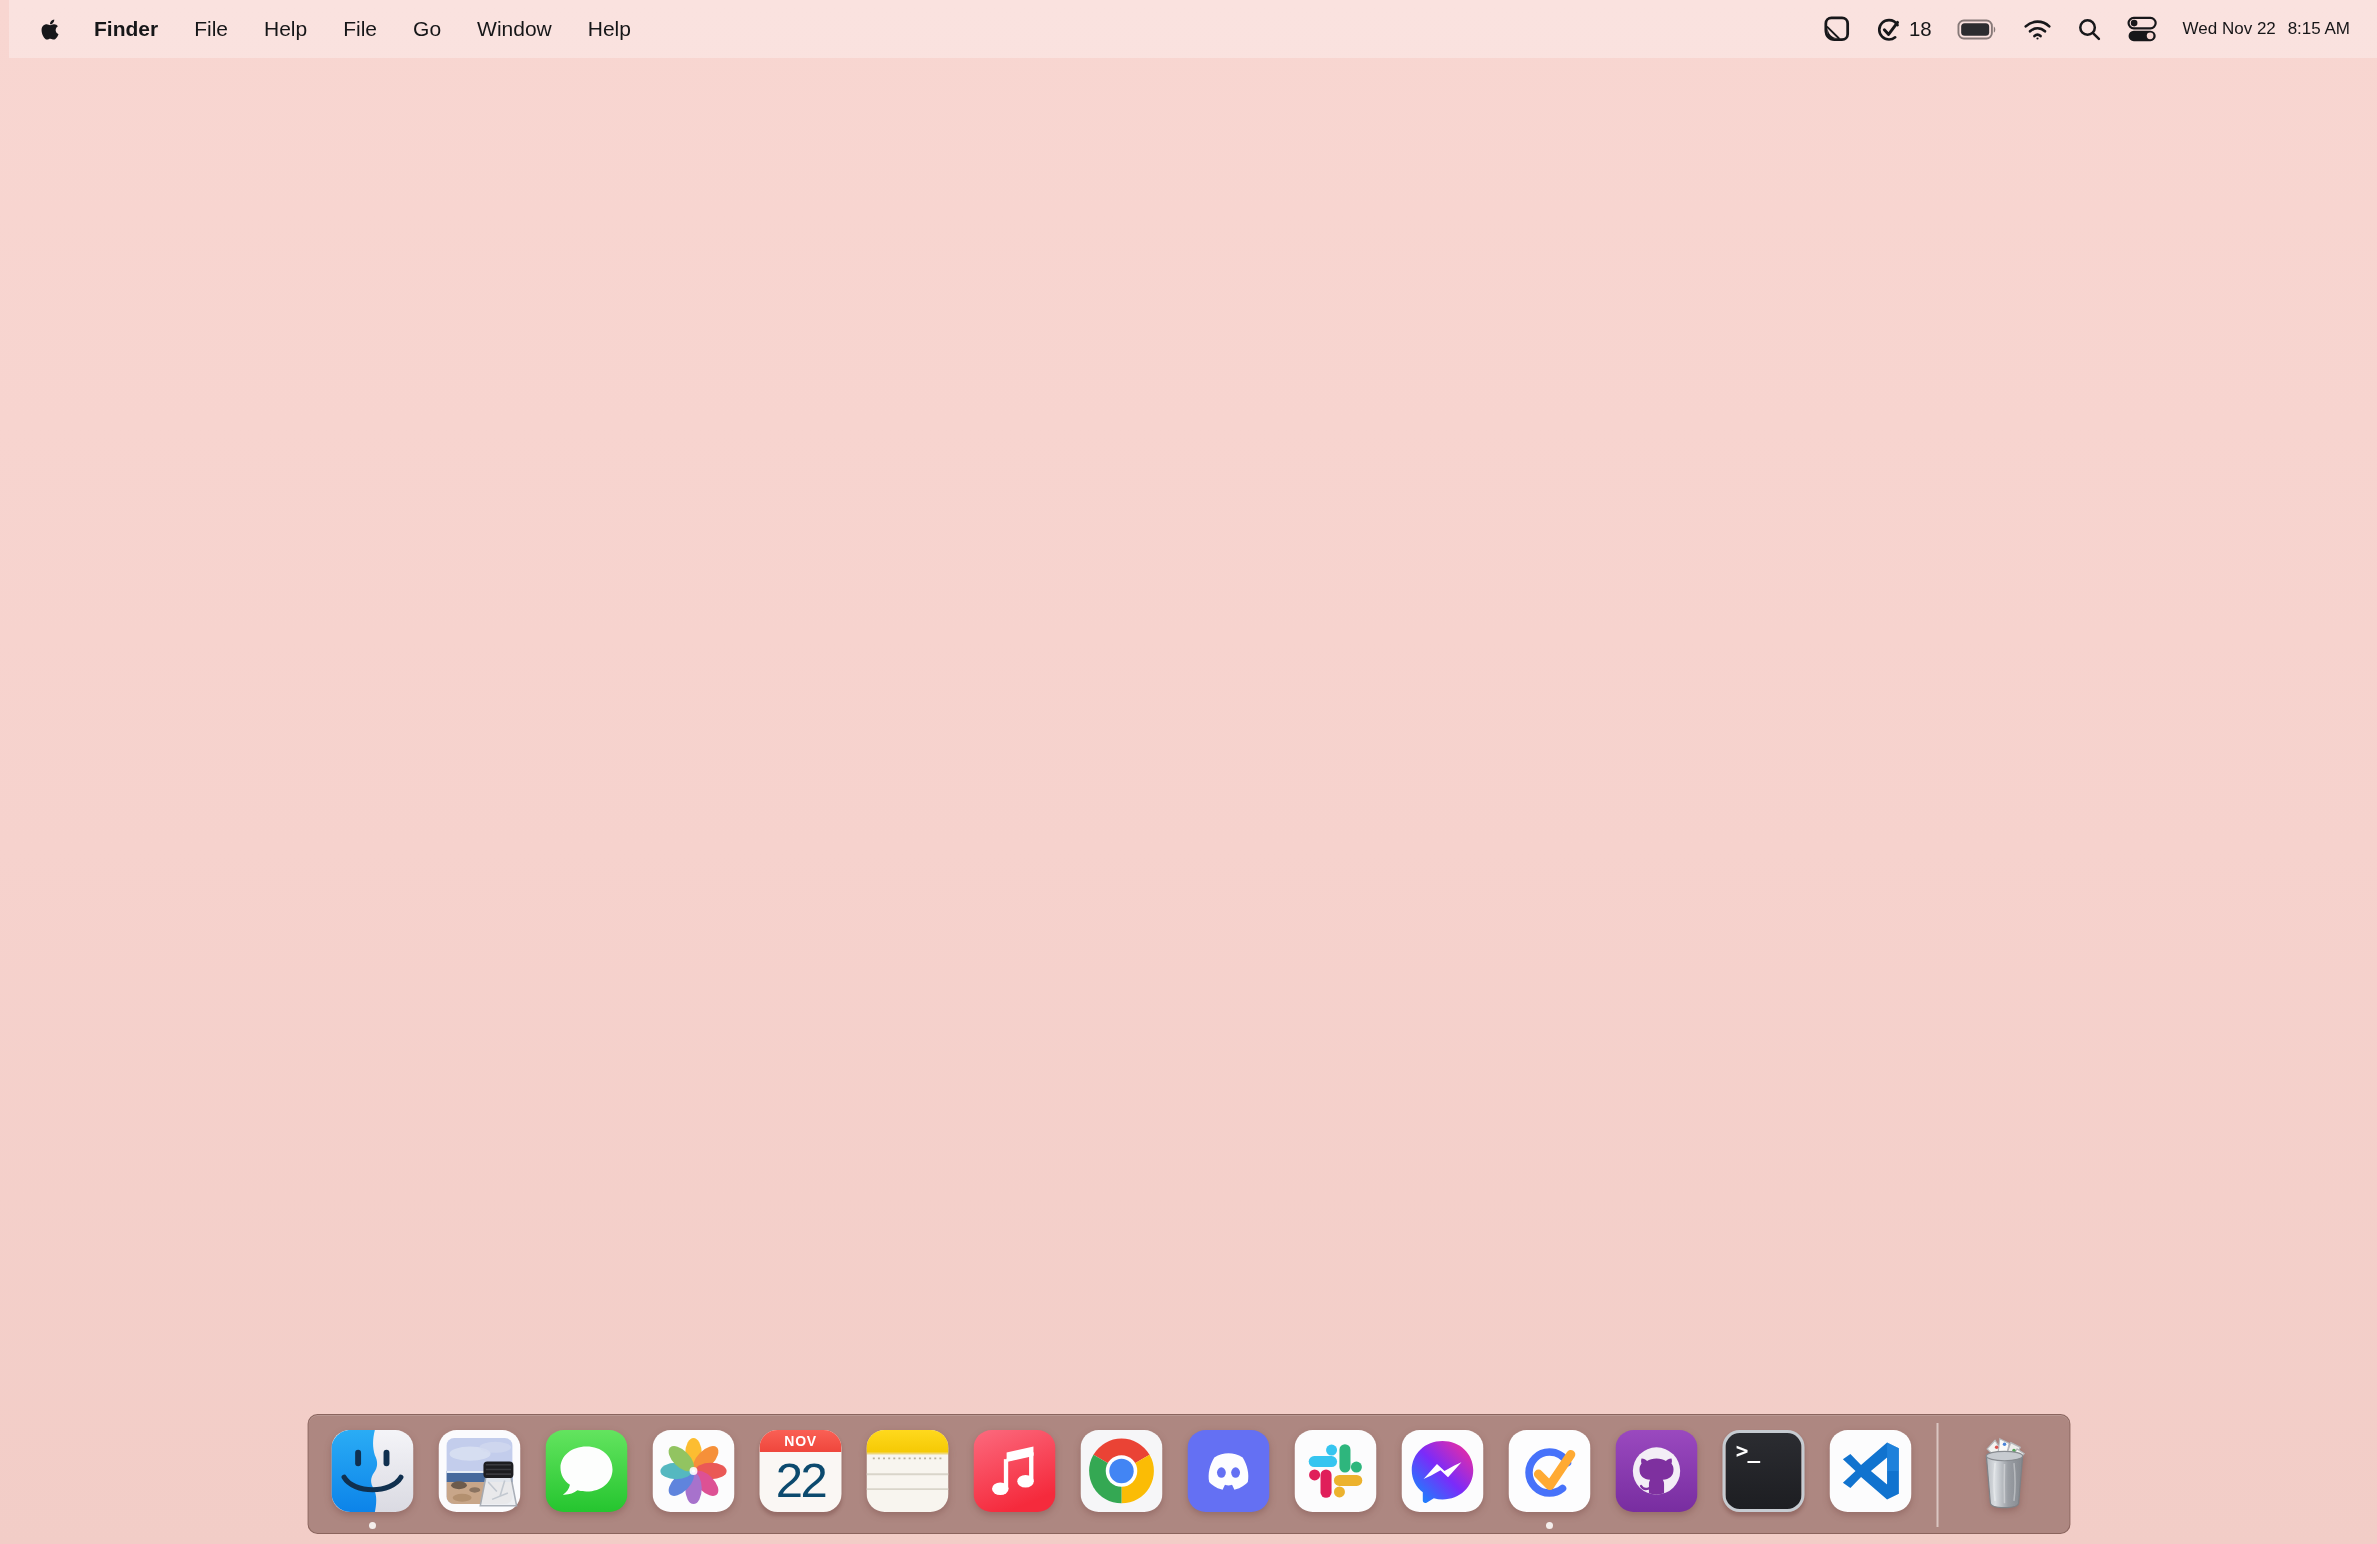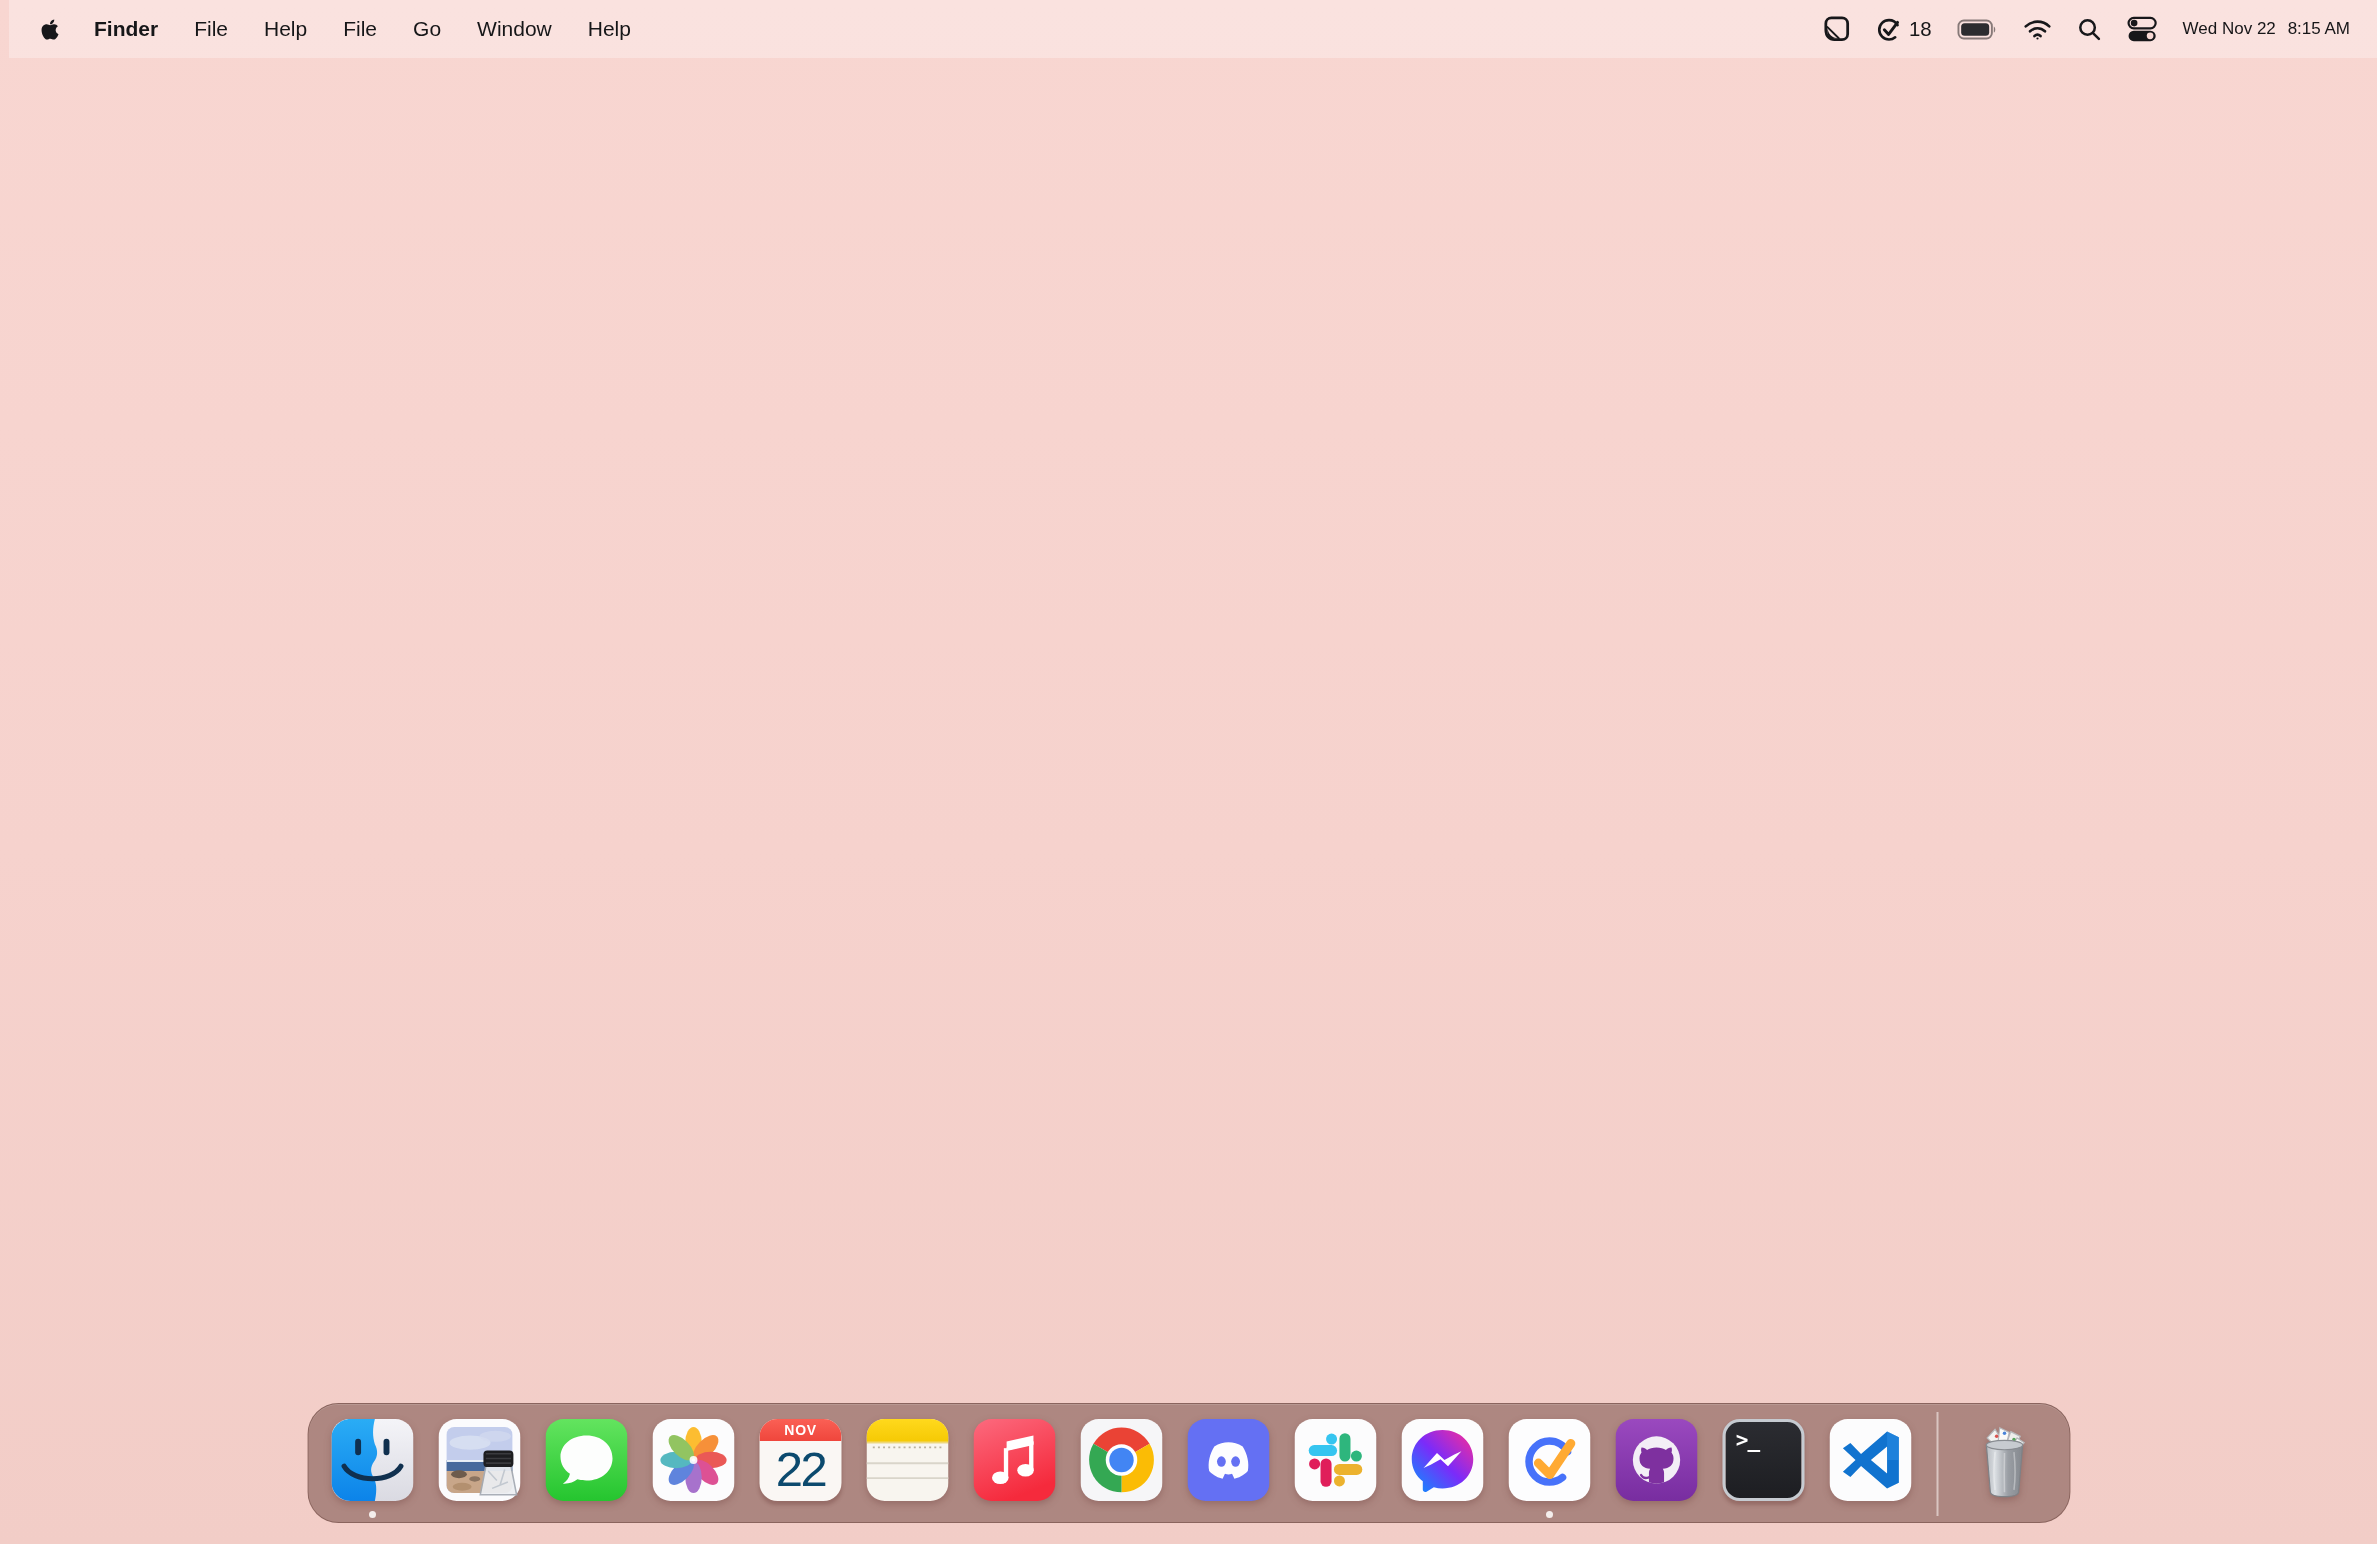--- a/index.html
+++ b/index.html
@@ -19,22 +19,22 @@
   .menu-left{display:flex;align-items:center;}
   .apple-menu{display:flex;align-items:center;padding:0 17.3px 0 4.7px;cursor:default;}
   .menu-item{padding:0 18px;white-space:nowrap;cursor:default;}
   .menu-item.app-name{font-weight:700;}
   .status{display:flex;align-items:center;gap:25px;}
   .status-item{display:flex;align-items:center;}
   .task-count{font-size:20.4px;margin-left:5.5px;}
   .clock{display:flex;align-items:center;gap:11.8px;font-size:17px;}
   
   .dock{
-    position:absolute;left:50%;transform:translateX(-50%);bottom:21px;
-    width:1763px;height:120px;border-radius:31px;box-sizing:border-box;
+    position:absolute;left:50%;transform:translateX(-50%);bottom:10px;
+    width:1763px;height:120px;border-radius:10px;box-sizing:border-box;
     background:rgba(130,92,86,0.62);
     border:0.8px solid rgba(96,58,52,0.45);
     box-shadow:inset 0 0.8px 0 rgba(255,255,255,0.18);
     display:flex;align-items:flex-start;gap:25px;
     padding:15px 23.6px 0;
   }
   .dock-item{width:82px;height:82px;position:relative;flex:none;cursor:pointer;}
   .dock-item svg{display:block;filter:drop-shadow(0 3.1px 3.9px rgba(96,48,42,0.30));}
   .dock-sep{width:1.6px;height:104px;margin-top:-7px;background:rgba(255,248,245,0.55);flex:none;}
   .run-dot{position:absolute;left:50%;transform:translateX(-50%);bottom:-17.3px;

